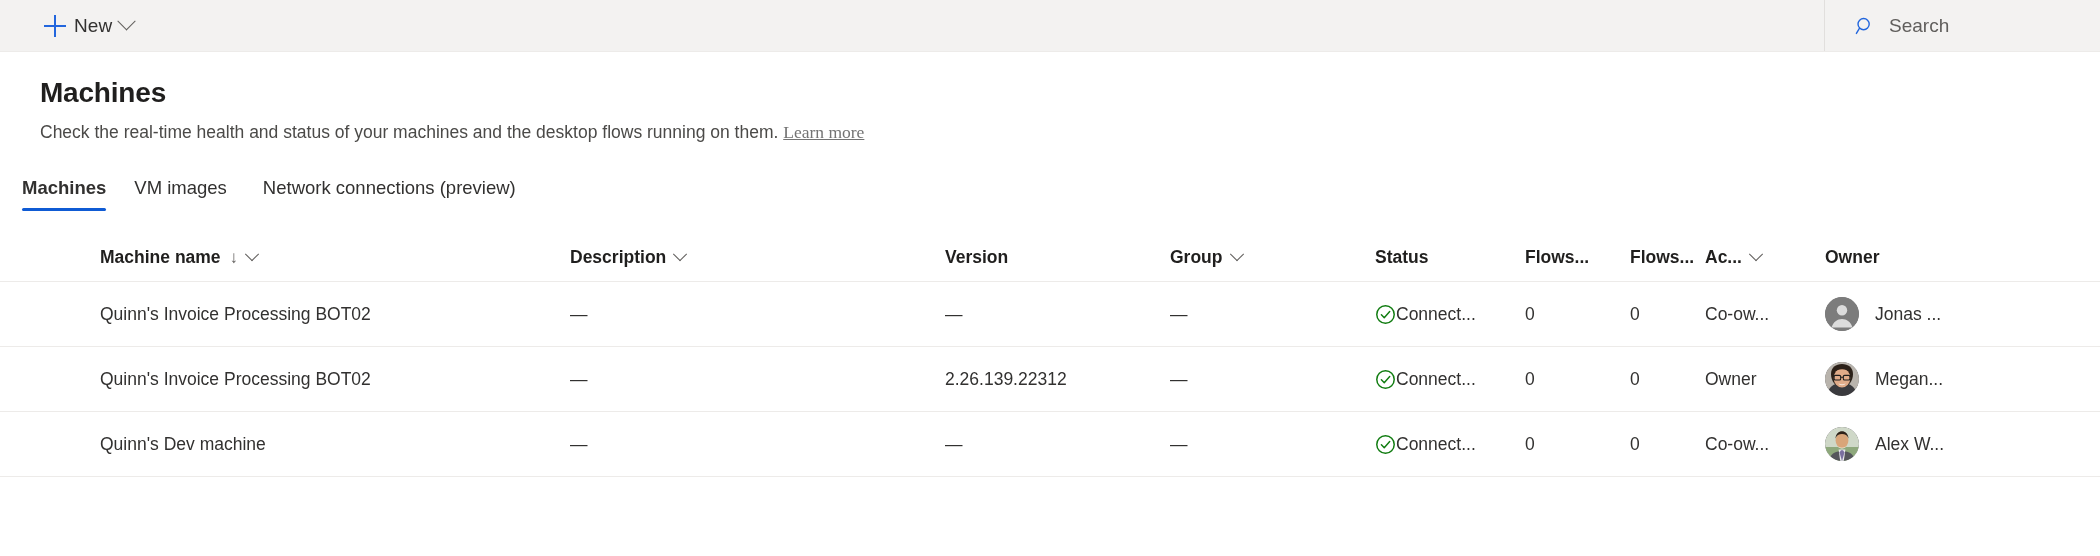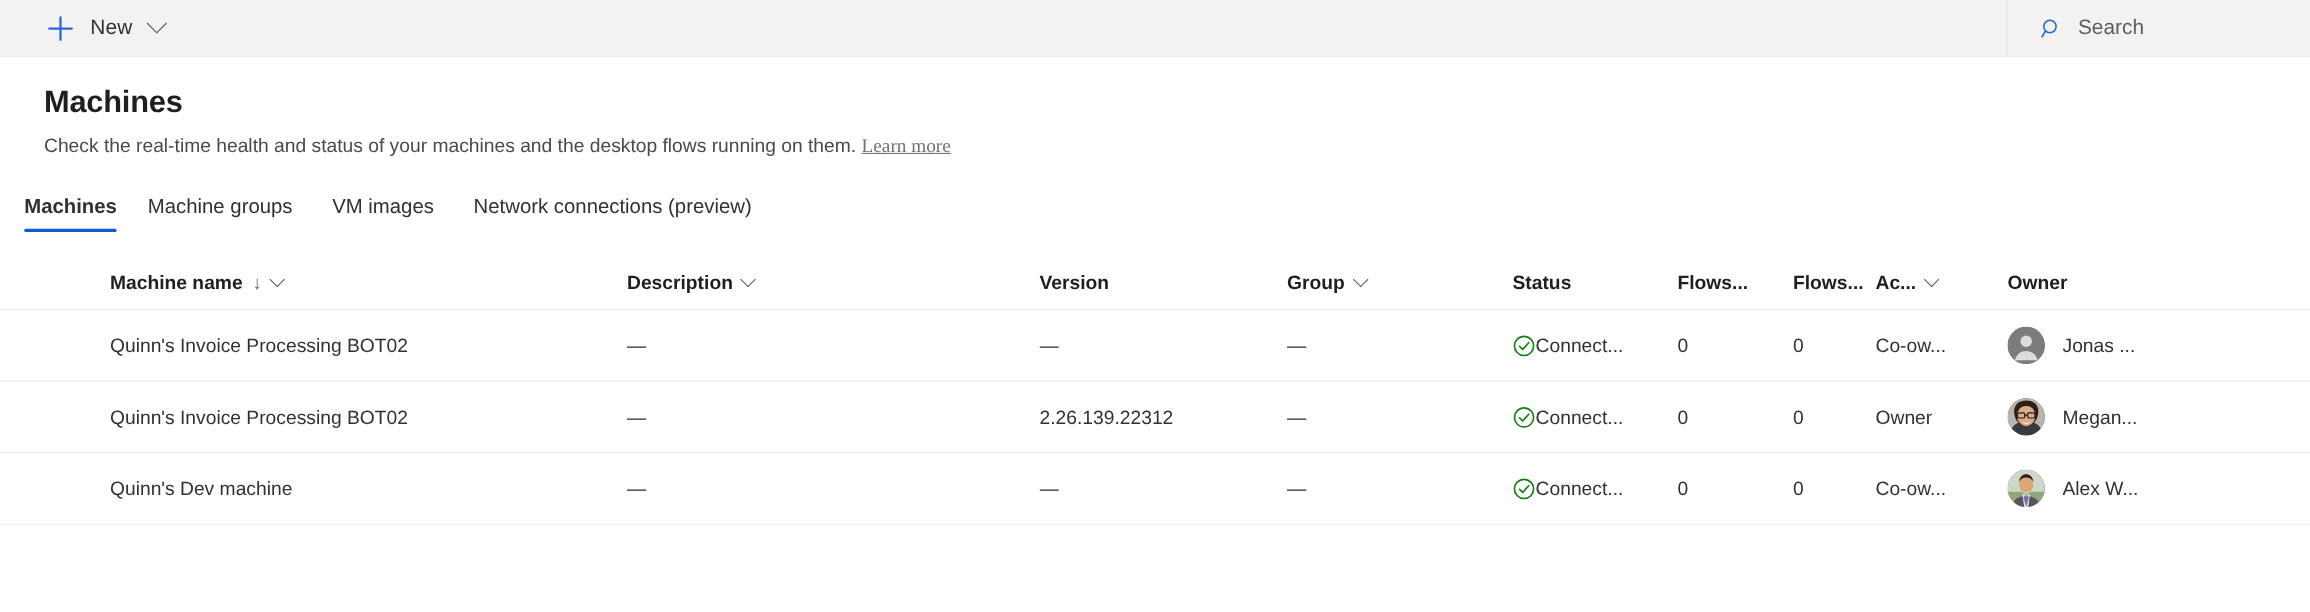--- a/index.html
+++ b/index.html
@@ -16,21 +16,21 @@
     position: relative;
     height: 52px;
     background: #f3f2f1;
     display: flex;
     align-items: center;
     border-bottom: 1px solid #edebe9;
   }
   .new-button {
     display: flex;
     align-items: center;
-    gap: 16px;
+    gap: 8px;
     height: 44px;
     padding: 0 14px;
     margin-left: 30px;
     cursor: pointer;
     border-radius: 2px;
     background: transparent;
     border: none;
   }
   .plus-icon {
     width: 22px; height: 22px;
@@ -213,21 +213,20 @@
 <div class="page-head">
   <div class="page-title">Machines</div>
   <div class="page-sub">
     <span>Check the real-time health and status of your machines and the desktop flows running on them.</span>
     <span class="learn-more">Learn more</span>
   </div>
 </div>
 
 <div class="tabs">
   <div class="tab active">Machines</div>
-  <div class="tab">Machine groups</div>
   <div class="tab">VM images</div>
   <div class="tab">Network connections (preview)</div>
 </div>
 
 <div class="table-wrap">
   <table class="grid">
     <colgroup>
       <col style="width:42px">
       <col style="width:58px">
       <col style="width:470px">

